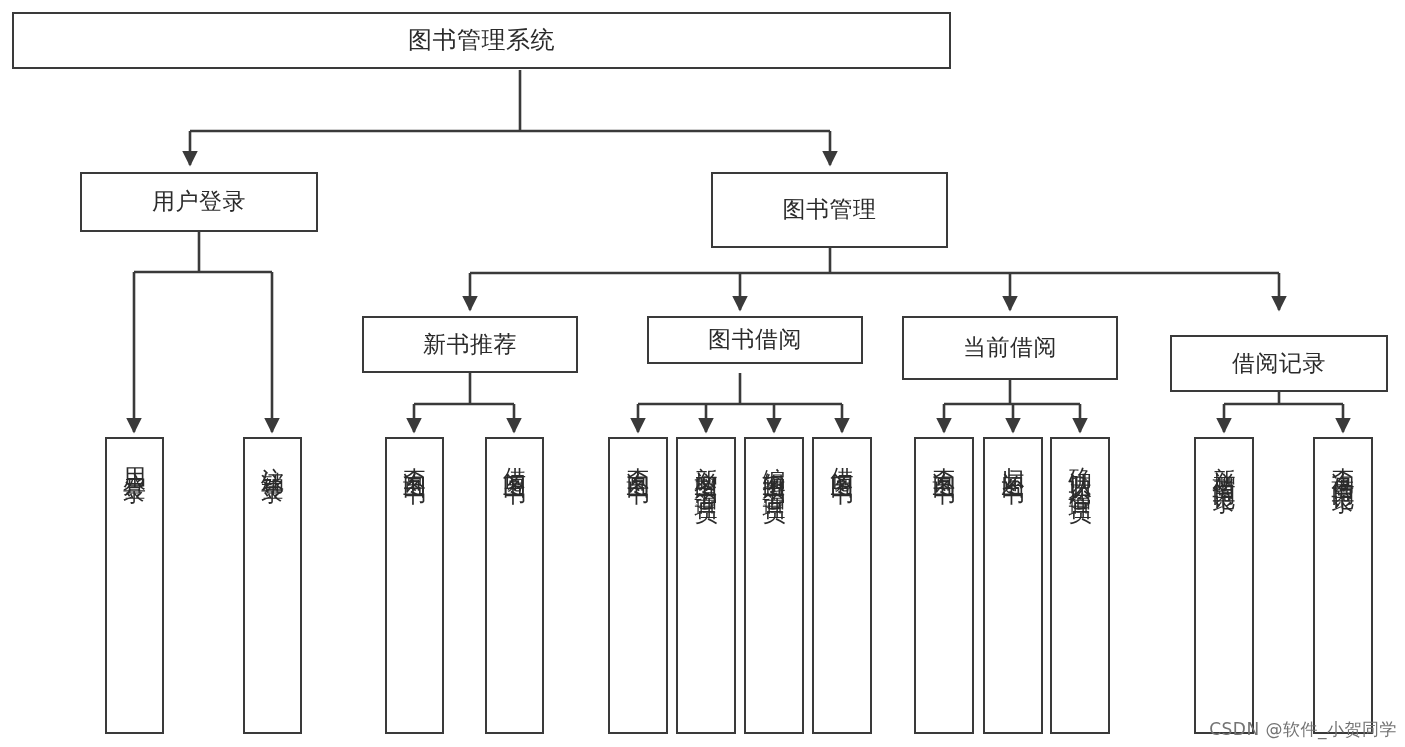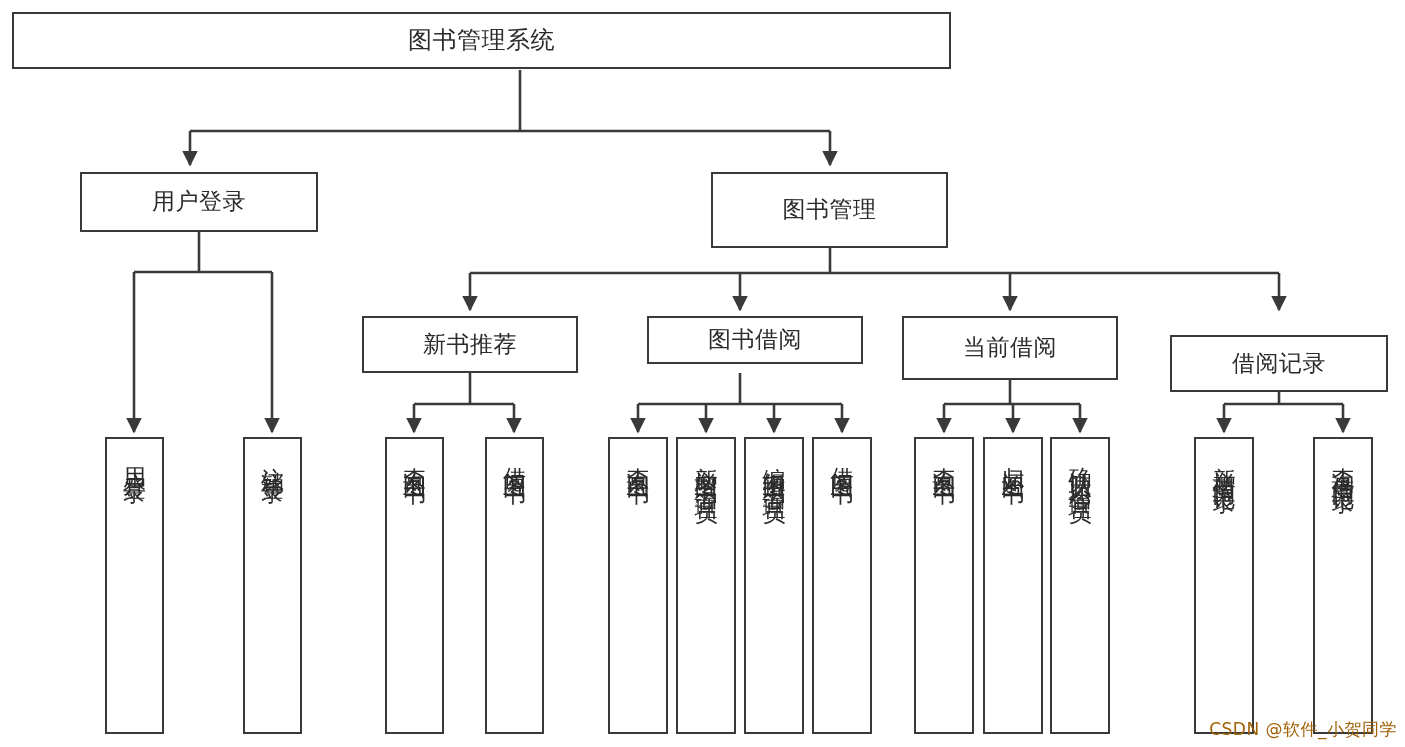--- a/index.html
+++ b/index.html
@@ -63,21 +63,21 @@
     font-size: 23px;
     letter-spacing: 5px;
     line-height: 1;
     white-space: nowrap;
   }
   .watermark {
     position: absolute;
     right: 8px;
     bottom: 6px;
     font-size: 17px;
-    color: #a16207;
+    color: #737373;
     letter-spacing: 0.5px;
     white-space: nowrap;
     user-select: none;
   }
 </style>
 </head>
 <body>
 
 <div id="diagram-root">
 

